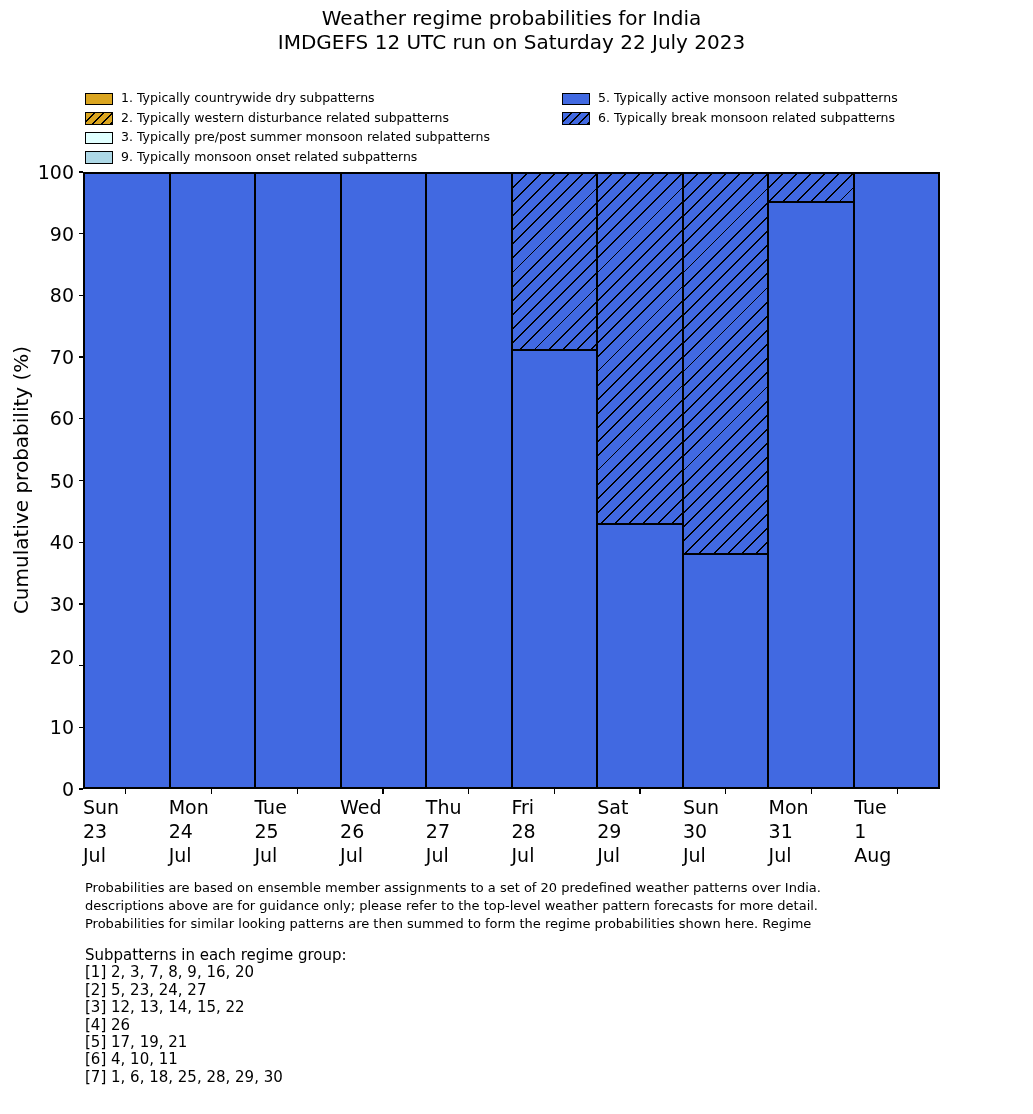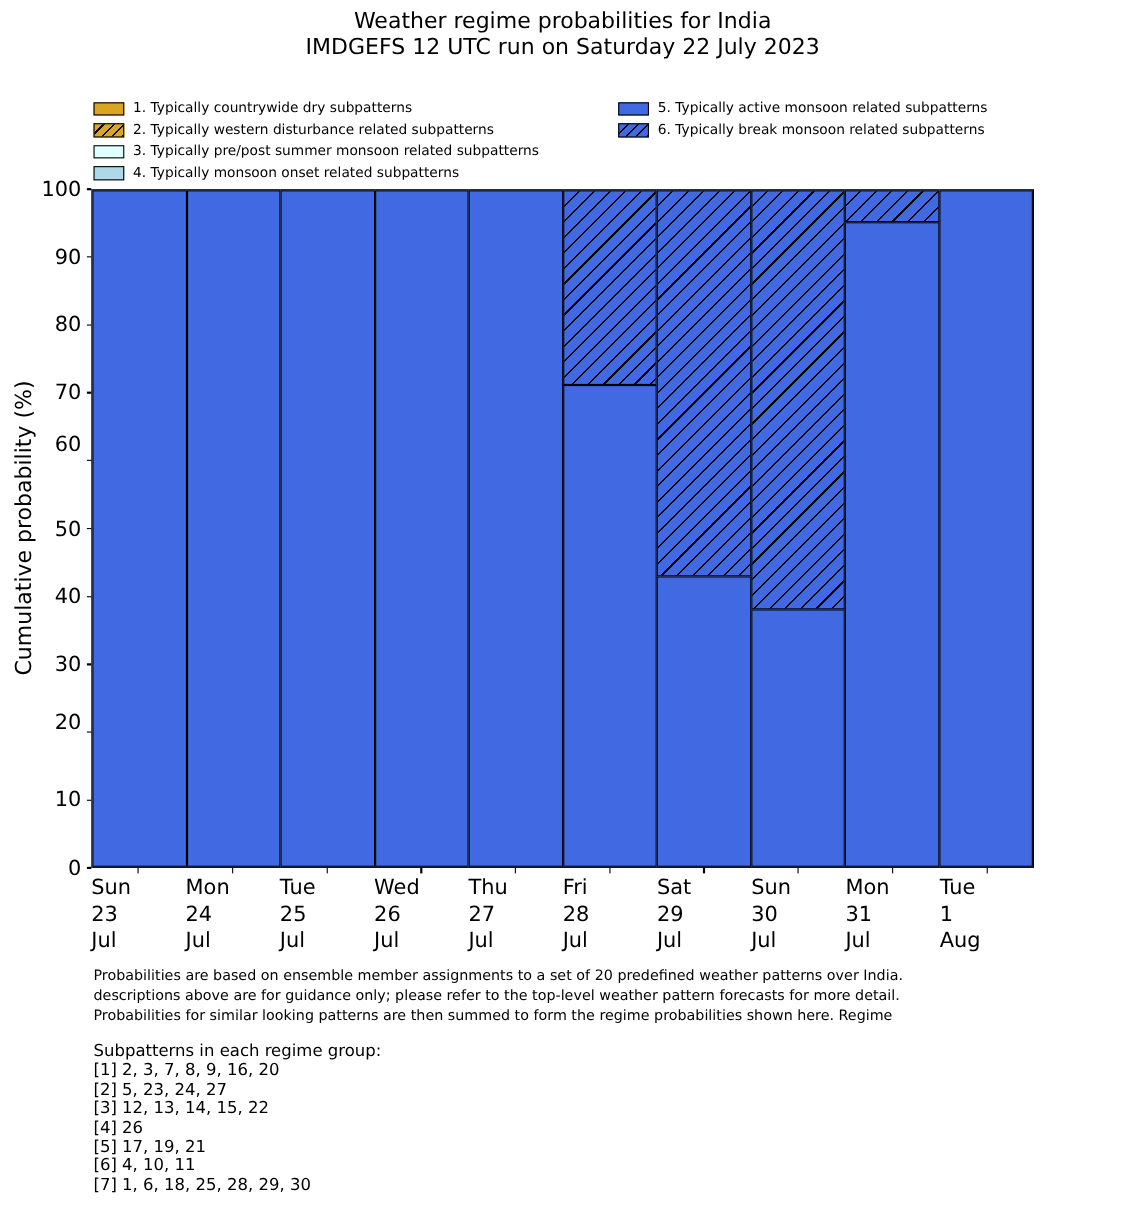--- a/index.html
+++ b/index.html
@@ -105,21 +105,21 @@
       <div class="legend-row">
         <span class="swatch hatch-sm" style="background-color: rgb(218, 165, 32);"></span>
         <span class="legend-label">2. Typically western disturbance related subpatterns</span>
       </div>
       <div class="legend-row">
         <span class="swatch" style="background-color: rgb(224, 255, 255);"></span>
         <span class="legend-label">3. Typically pre/post summer monsoon related subpatterns</span>
       </div>
       <div class="legend-row">
         <span class="swatch" style="background-color: rgb(173, 216, 230);"></span>
-        <span class="legend-label">4. Typically monsoon onset related subpatterns</span>
+        <span class="legend-label">9. Typically monsoon onset related subpatterns</span>
       </div>
     </div>
   <div class="legend-col legend-col-right" id="legend-right">
       <div class="legend-row">
         <span class="swatch" style="background-color: rgb(65, 105, 225);"></span>
         <span class="legend-label">5. Typically active monsoon related subpatterns</span>
       </div>
       <div class="legend-row">
         <span class="swatch hatch-sm" style="background-color: rgb(65, 105, 225);"></span>
         <span class="legend-label">6. Typically break monsoon related subpatterns</span>
@@ -152,21 +152,21 @@
       <div class="yticklabel" style="top: 716.3px;">10</div>
       <div class="ytick" style="left: 78.5px; top: 664.95px;"></div>
       <div class="yticklabel" style="top: 646px;">20</div>
       <div class="ytick" style="left: 78.5px; top: 603.25px;"></div>
       <div class="yticklabel" style="top: 592.9px;">30</div>
       <div class="ytick" style="left: 78.5px; top: 541.55px;"></div>
       <div class="yticklabel" style="top: 531.2px;">40</div>
       <div class="ytick" style="left: 78.5px; top: 479.85px;"></div>
       <div class="yticklabel" style="top: 469.5px;">50</div>
       <div class="ytick" style="left: 78.5px; top: 418.15px;"></div>
-      <div class="yticklabel" style="top: 393px;">60</div>
+      <div class="yticklabel" style="top: 407px;">60</div>
       <div class="ytick" style="left: 78.5px; top: 356.45px;"></div>
       <div class="yticklabel" style="top: 346.1px;">70</div>
       <div class="ytick" style="left: 78.5px; top: 294.75px;"></div>
       <div class="yticklabel" style="top: 284.4px;">80</div>
       <div class="ytick" style="left: 78.5px; top: 233.05px;"></div>
       <div class="yticklabel" style="top: 222.7px;">90</div>
       <div class="ytick" style="left: 78.5px; top: 171.35px;"></div>
       <div class="yticklabel" style="top: 161px;">100</div>
       <div class="xtick" style="left: 125.2px; top: 789px;"></div>
       <div class="xticklabel" style="left: 83px; width: 85.7px; top: 795px;">

